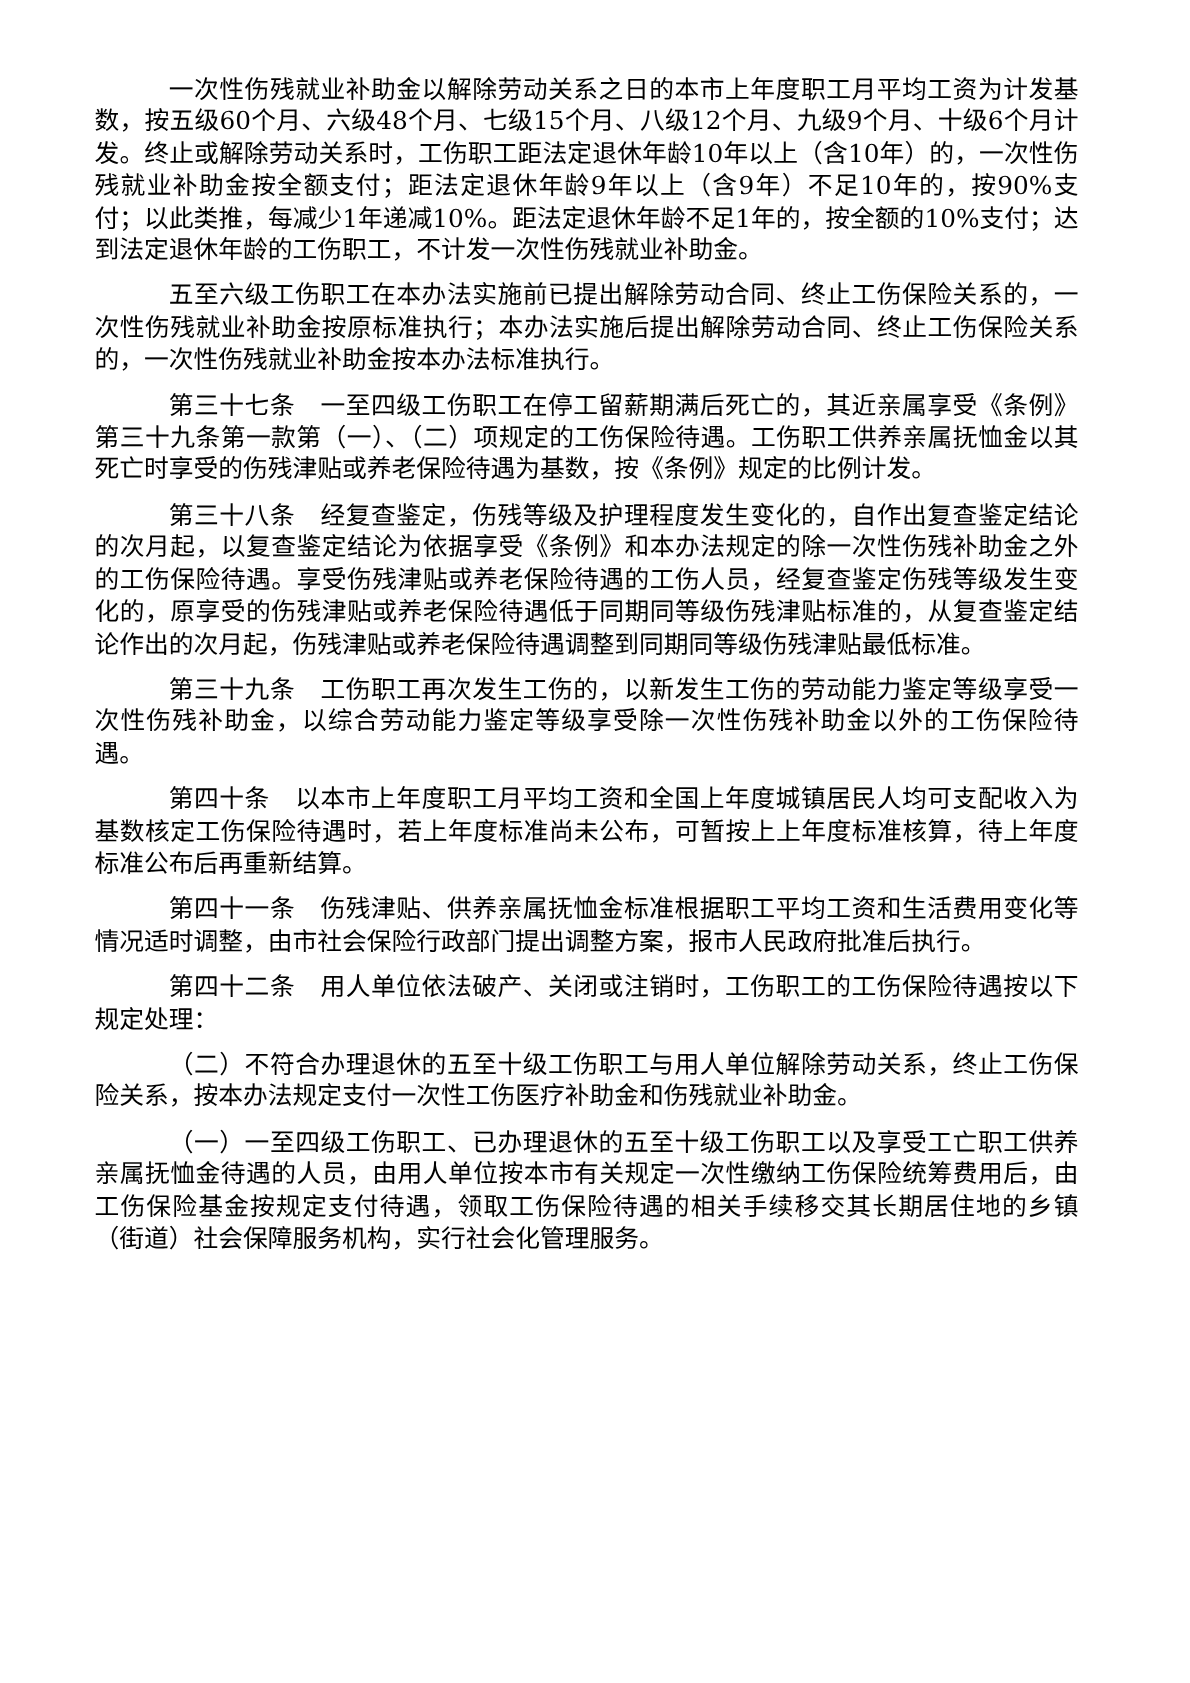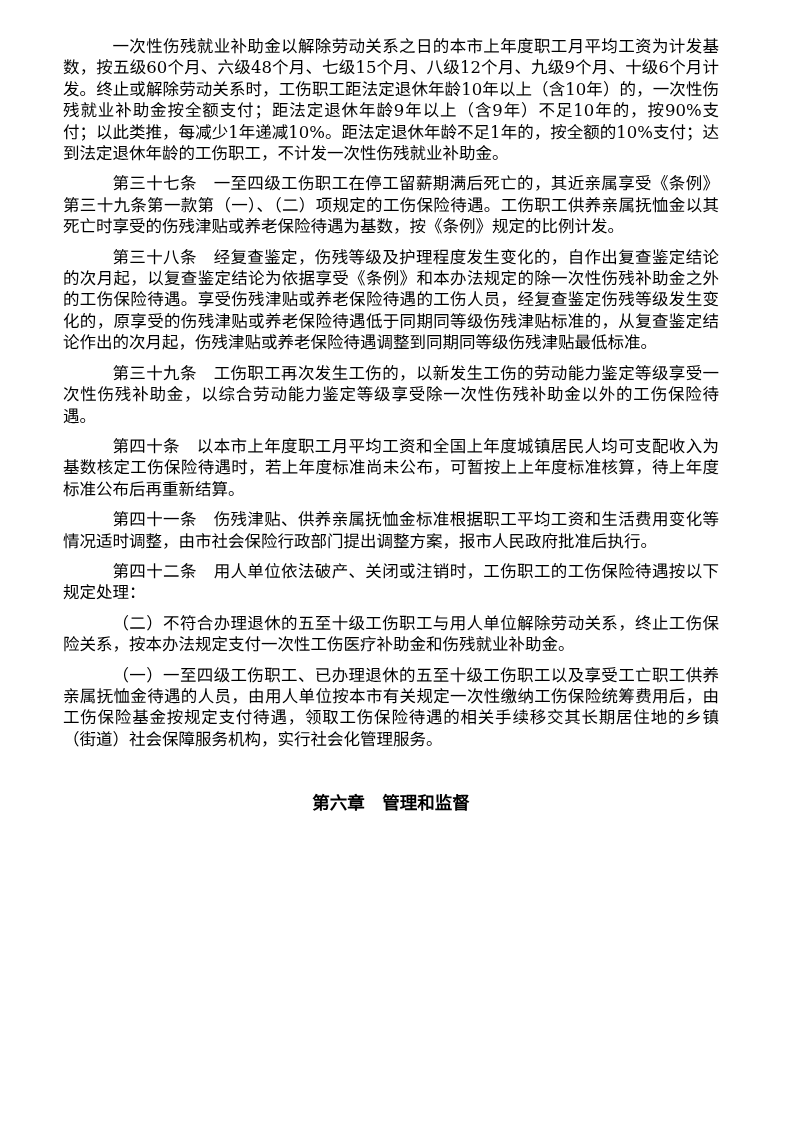--- a/index.html
+++ b/index.html
@@ -10,21 +10,21 @@
   .page {
     width: 793px;
     height: 1122px;
     background: #ffffff;
     overflow: hidden;
     position: relative;
     font-family: "DejaVu Serif", "Liberation Serif", serif;
     color: #000000;
   }
   .content {
-    padding: 36px 74px 0 63px;
+    padding: 49px 74px 0 63px;
   }
   .para {
     margin: 0 0 9px 0;
     font-size: 16.5px;
     line-height: 21.4px;
     text-align: justify;
     text-justify: inter-ideograph;
     text-indent: 3em;
     word-break: normal;
   }
@@ -36,23 +36,23 @@
     font-weight: bold;
     line-height: 22px;
   }
 </style>
 </head>
 <body>
 
 <div class="page">
   <div class="content">
     <p class="para">一次性伤残就业补助金以解除劳动关系之日的本市上年度职工月平均工资为计发基数，按五级60个月、六级48个月、七级15个月、八级12个月、九级9个月、十级6个月计发。终止或解除劳动关系时，工伤职工距法定退休年龄10年以上（含10年）的，一次性伤残就业补助金按全额支付；距法定退休年龄9年以上（含9年）不足10年的，按90%支付；以此类推，每减少1年递减10%。距法定退休年龄不足1年的，按全额的10%支付；达到法定退休年龄的工伤职工，不计发一次性伤残就业补助金。</p>
+    <p class="para">五至六级工伤职工在本办法实施前已提出解除劳动合同、终止工伤保险关系的，一次性伤残就业补助金按原标准执行；本办法实施后提出解除劳动合同、终止工伤保险关系的，一次性伤残就业补助金按本办法标准执行。</p>
     <p class="para">第三十七条　一至四级工伤职工在停工留薪期满后死亡的，其近亲属享受《条例》第三十九条第一款第（一）、（二）项规定的工伤保险待遇。工伤职工供养亲属抚恤金以其死亡时享受的伤残津贴或养老保险待遇为基数，按《条例》规定的比例计发。</p>
     <p class="para">第三十八条　经复查鉴定，伤残等级及护理程度发生变化的，自作出复查鉴定结论的次月起，以复查鉴定结论为依据享受《条例》和本办法规定的除一次性伤残补助金之外的工伤保险待遇。享受伤残津贴或养老保险待遇的工伤人员，经复查鉴定伤残等级发生变化的，原享受的伤残津贴或养老保险待遇低于同期同等级伤残津贴标准的，从复查鉴定结论作出的次月起，伤残津贴或养老保险待遇调整到同期同等级伤残津贴最低标准。</p>
     <p class="para">第三十九条　工伤职工再次发生工伤的，以新发生工伤的劳动能力鉴定等级享受一次性伤残补助金，以综合劳动能力鉴定等级享受除一次性伤残补助金以外的工伤保险待遇。</p>
     <p class="para">第四十条　以本市上年度职工月平均工资和全国上年度城镇居民人均可支配收入为基数核定工伤保险待遇时，若上年度标准尚未公布，可暂按上上年度标准核算，待上年度标准公布后再重新结算。</p>
     <p class="para">第四十一条　伤残津贴、供养亲属抚恤金标准根据职工平均工资和生活费用变化等情况适时调整，由市社会保险行政部门提出调整方案，报市人民政府批准后执行。</p>
     <p class="para">第四十二条　用人单位依法破产、关闭或注销时，工伤职工的工伤保险待遇按以下规定处理：</p>
     <p class="para">（二）不符合办理退休的五至十级工伤职工与用人单位解除劳动关系，终止工伤保险关系，按本办法规定支付一次性工伤医疗补助金和伤残就业补助金。</p>
     <p class="para">（一）一至四级工伤职工、已办理退休的五至十级工伤职工以及享受工亡职工供养亲属抚恤金待遇的人员，由用人单位按本市有关规定一次性缴纳工伤保险统筹费用后，由工伤保险基金按规定支付待遇，领取工伤保险待遇的相关手续移交其长期居住地的乡镇（街道）社会保障服务机构，实行社会化管理服务。</p>
-    <h2 class="para chapter-heading">第六章　管理和监督</h2>
   </div>
 </div>
 
 </body></html>

